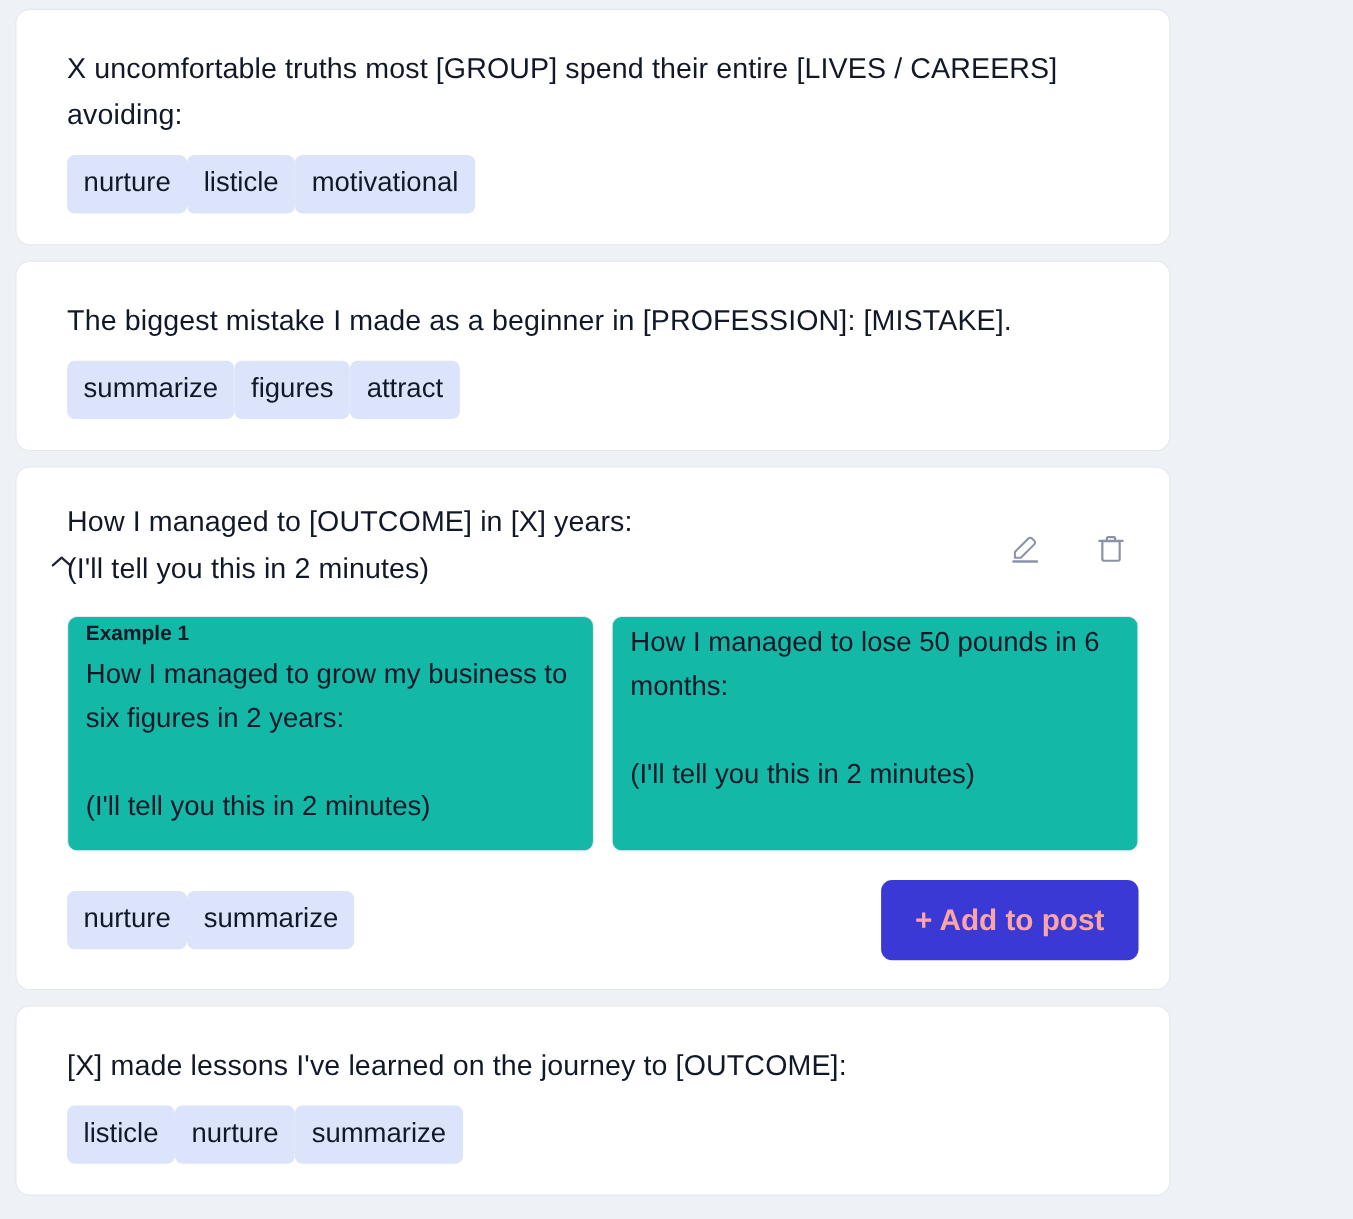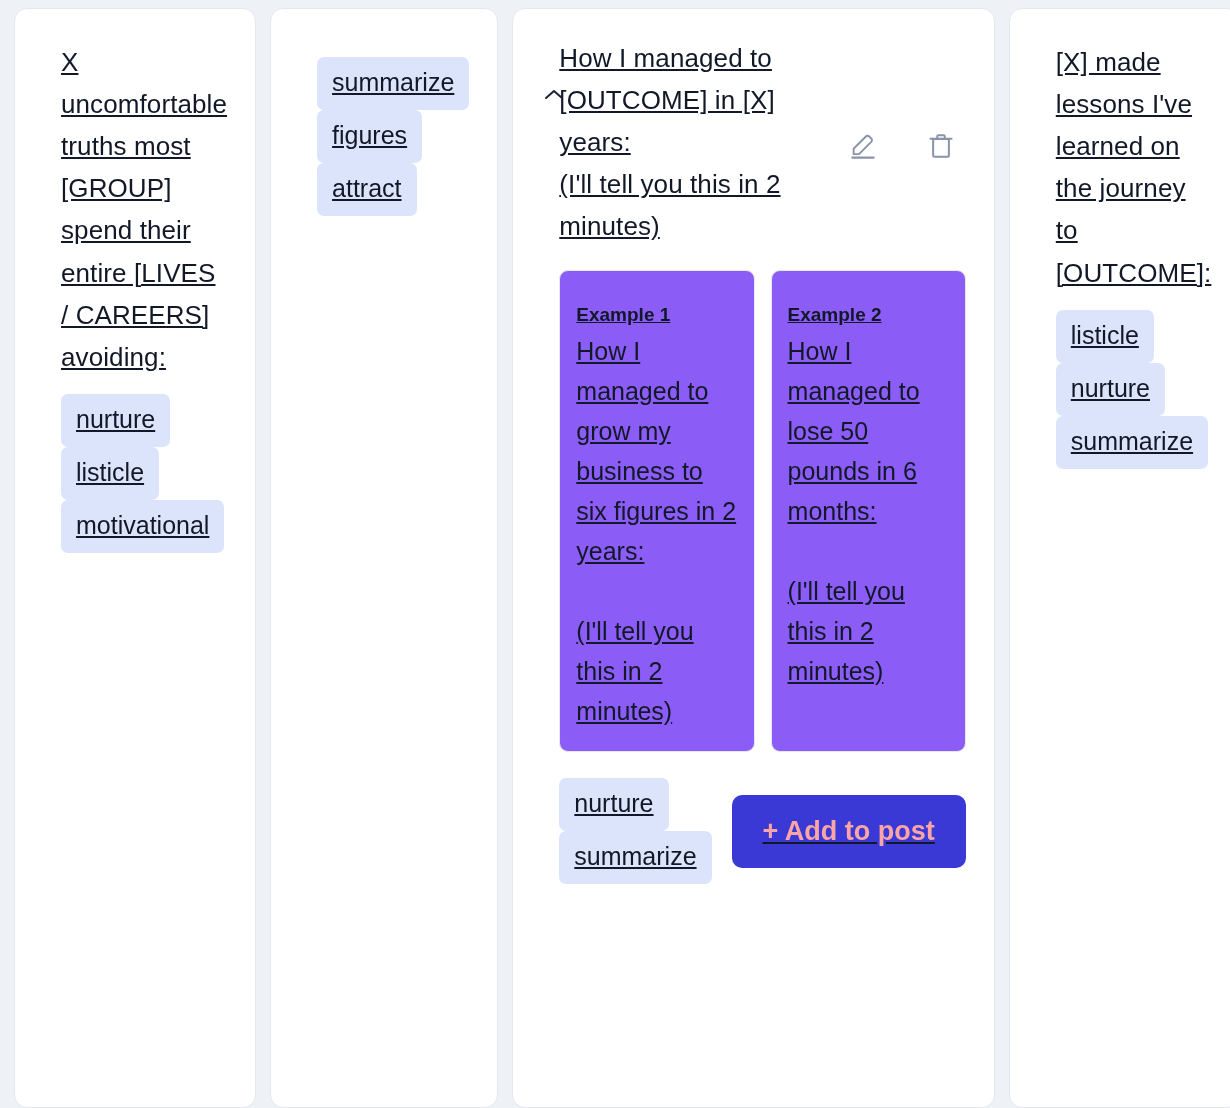--- a/index.html
+++ b/index.html
@@ -13,23 +13,22 @@
     font-family: "Liberation Sans", sans-serif;
     color: #111827;
     overflow: hidden;
   }
   .page {
     box-sizing: border-box;
     width: 1078px;
     height: 1108px;
     padding: 8px 14px 0 14px;
     display: flex;
-    flex-direction: row;
+    flex-direction: column;
     gap: 14px;
-    text-decoration: underline;
   }
 
   
   .card {
     box-sizing: border-box;
     background: #ffffff;
     border: 1px solid #e3e8ef;
     border-radius: 13px;
     position: relative;
   }
@@ -102,24 +101,24 @@
   }
 
   
   .examples {
     display: flex;
     gap: 16px;
     margin-top: 22px;
   }
   .example-box {
     box-sizing: border-box;
-    background: #8b5cf6;
+    background: #14b8a6;
     border: 1px solid #e6e9ef;
     border-radius: 9px;
-    padding: 31px 16px 20px 16px;
+    padding: 3px 16px 20px 16px;
     flex: 1 1 0;
     min-width: 0;
   }
   .example-label {
     font-size: 19px;
     font-weight: bold;
     line-height: 1.35;
     color: #111827;
     margin: 0 0 4px 0;
   }
@@ -163,20 +162,21 @@
   <div class="card collapsed">
     <p class="prompt-text">X uncomfortable truths most [GROUP] spend their entire [LIVES / CAREERS] avoiding:</p>
     <div class="tags">
       <span class="tag">nurture</span>
       <span class="tag">listicle</span>
       <span class="tag">motivational</span>
     </div>
   </div>
 
   <div class="card collapsed">
+    <p class="prompt-text">The biggest mistake I made as a beginner in [PROFESSION]: [MISTAKE].</p>
     <div class="tags">
       <span class="tag">summarize</span>
       <span class="tag">figures</span>
       <span class="tag">attract</span>
     </div>
   </div>
 
   <div class="card expanded">
 
     <div class="chevron-btn">
@@ -206,21 +206,20 @@
     </div>
 
     <div class="examples">
       <div class="example-box">
         <p class="example-label">Example 1</p>
         <p class="example-body">How I managed to grow my business to six figures in 2 years:
 
 (I'll tell you this in 2 minutes)</p>
       </div>
       <div class="example-box">
-        <p class="example-label">Example 2</p>
         <p class="example-body">How I managed to lose 50 pounds in 6 months:
 
 (I'll tell you this in 2 minutes)</p>
       </div>
     </div>
 
     <div class="footer-row">
       <div class="tags">
         <span class="tag">nurture</span>
         <span class="tag">summarize</span>

